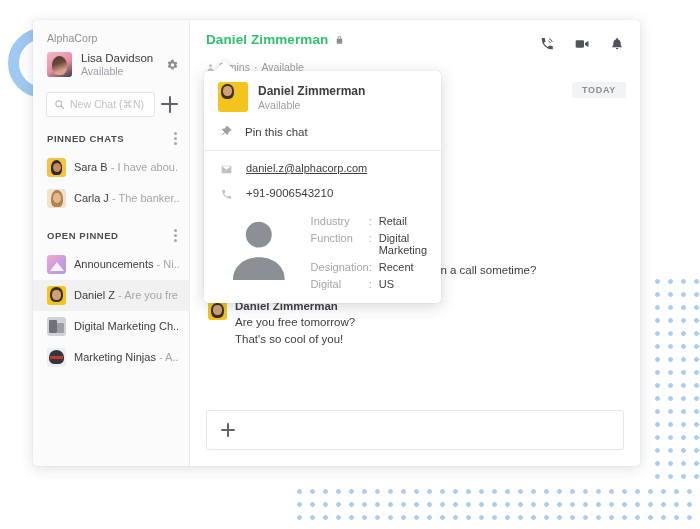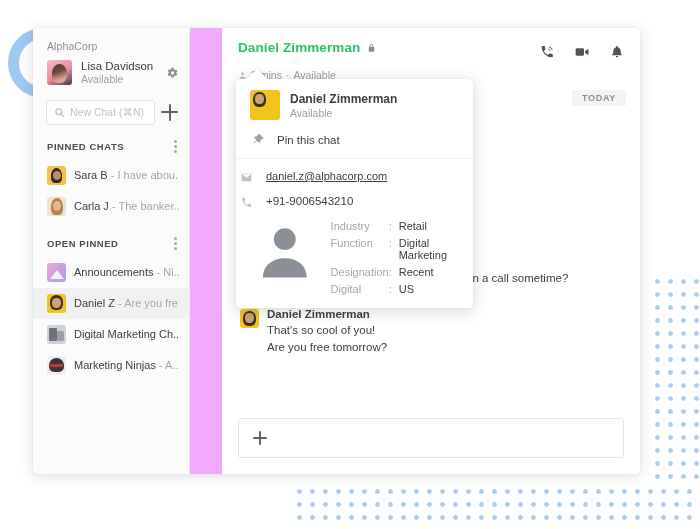--- a/index.html
+++ b/index.html
@@ -24,24 +24,24 @@
   }
   .deco-dots-bottom{
     position:absolute;left:290px;top:482px;width:410px;height:44px;
     z-index:1;
     background-image:radial-gradient(#aacdf2 2.2px, transparent 2.3px);
     background-size:13px 13px;background-position:3px 3px;
   }
 
   
   .window{
-    position:absolute;left:33px;top:28px;width:607px;height:446px;
-    background:#f0abfc;border-radius:3px;
+    position:absolute;left:33px;top:20px;width:607px;height:446px;
+    background:#bef264;border-radius:3px;
     box-shadow:0 2px 14px rgba(40,50,70,.16), 0 0 1px rgba(40,50,70,.22);
-    display:flex;z-index:5;overflow:hidden;gap:32px;
+    display:flex;z-index:5;overflow:hidden;
   }
 
   
   .sidebar{
     width:156px;flex:0 0 156px;background:#fbfbfb;
     border-right:1px solid #ececec;display:flex;flex-direction:column;
   }
   .org-name{
     font-size:10.5px;color:#8d9196;padding:12px 0 7px 14px;letter-spacing:.1px;
   }
@@ -168,25 +168,25 @@
     box-shadow:-2px -2px 4px rgba(40,50,70,.07);
   }
   .pu-top{display:flex;align-items:center;gap:10px;padding:11px 14px 9px 14px;position:relative;}
   .pu-av{width:30px;height:30px;border-radius:3px;flex:0 0 30px;overflow:hidden;position:relative;}
   .pu-name{font-size:12px;font-weight:bold;color:#3c4043;}
   .pu-status{font-size:10.5px;color:#9aa0a6;margin-top:1px;}
   .pu-pin{display:flex;align-items:center;gap:12px;padding:4px 14px 12px 16px;cursor:pointer;}
   .pu-pin svg{width:13px;height:13px;opacity:.6;flex:0 0 13px;}
   .pu-pin span{font-size:11.5px;color:#3c4043;}
   .pu-div{height:1px;background:#ededed;margin:0;}
-  .pu-row{display:flex;align-items:flex-start;gap:13px;padding:11px 14px 0 4px;}
+  .pu-row{display:flex;align-items:flex-start;gap:13px;padding:11px 14px 0 16px;}
   .pu-row svg{width:13px;height:13px;opacity:.55;flex:0 0 13px;margin-top:1px;}
   .pu-mail{font-size:11px;color:#3c4043;text-decoration:underline;cursor:pointer;}
   .pu-phone{font-size:11.5px;color:#3c4043;}
-  .pu-fields{padding:11px 26px 13px 16px;display:flex;gap:13px;align-items:flex-start;}
+  .pu-fields{padding:11px 14px 13px 16px;display:flex;gap:13px;align-items:flex-end;}
   .pu-tbl{display:grid;grid-template-columns:auto 10px auto;row-gap:5px;align-items:baseline;}
   .pu-k{font-size:11px;color:#a2a7ac;}
   .pu-c{font-size:11px;color:#a2a7ac;}
   .pu-v{font-size:11px;color:#3c4043;}
 </style>
 </head>
 <body>
 
 <div class="deco-ring"></div>
 <div class="deco-dots-right"></div>
@@ -317,22 +317,22 @@
 
       <div class="msg" style="margin-top:93px;">
         <div class="msg-plain" style="padding-left:9px;">I'd love to help you out. Do you wanna get on a call sometime?</div>
       </div>
 
       <div class="msg" style="margin-top:22px;">
         <div class="msg-head">
           <span class="msg-av av-daniel"></span>
           <div class="msg-body">
             <div class="msg-name">Daniel Zimmerman</div>
+            <div class="msg-text">Are you free tomorrow?</div>
             <div class="msg-text">That's so cool of you!</div>
-            <div class="msg-text">Are you free tomorrow?</div>
           </div>
         </div>
       </div>
     </div>
 
     <div class="composer">
       <span class="comp-plus"></span>
     </div>
 
     <div class="popup">

